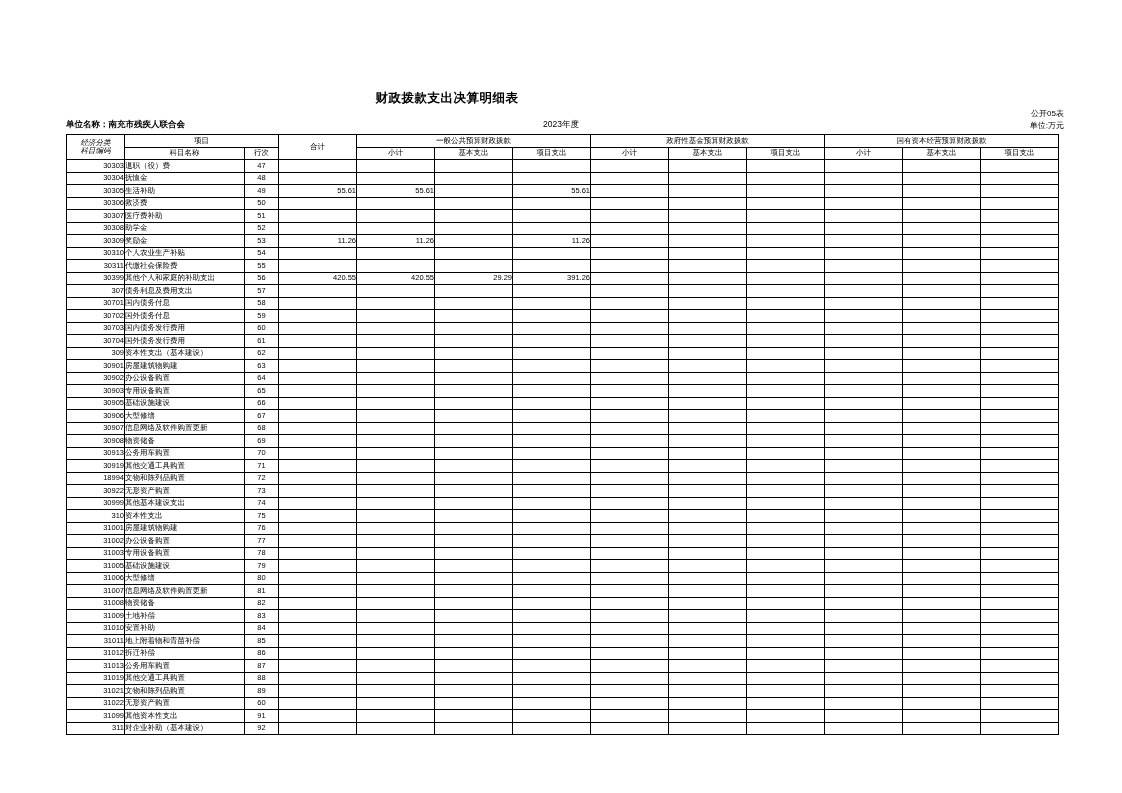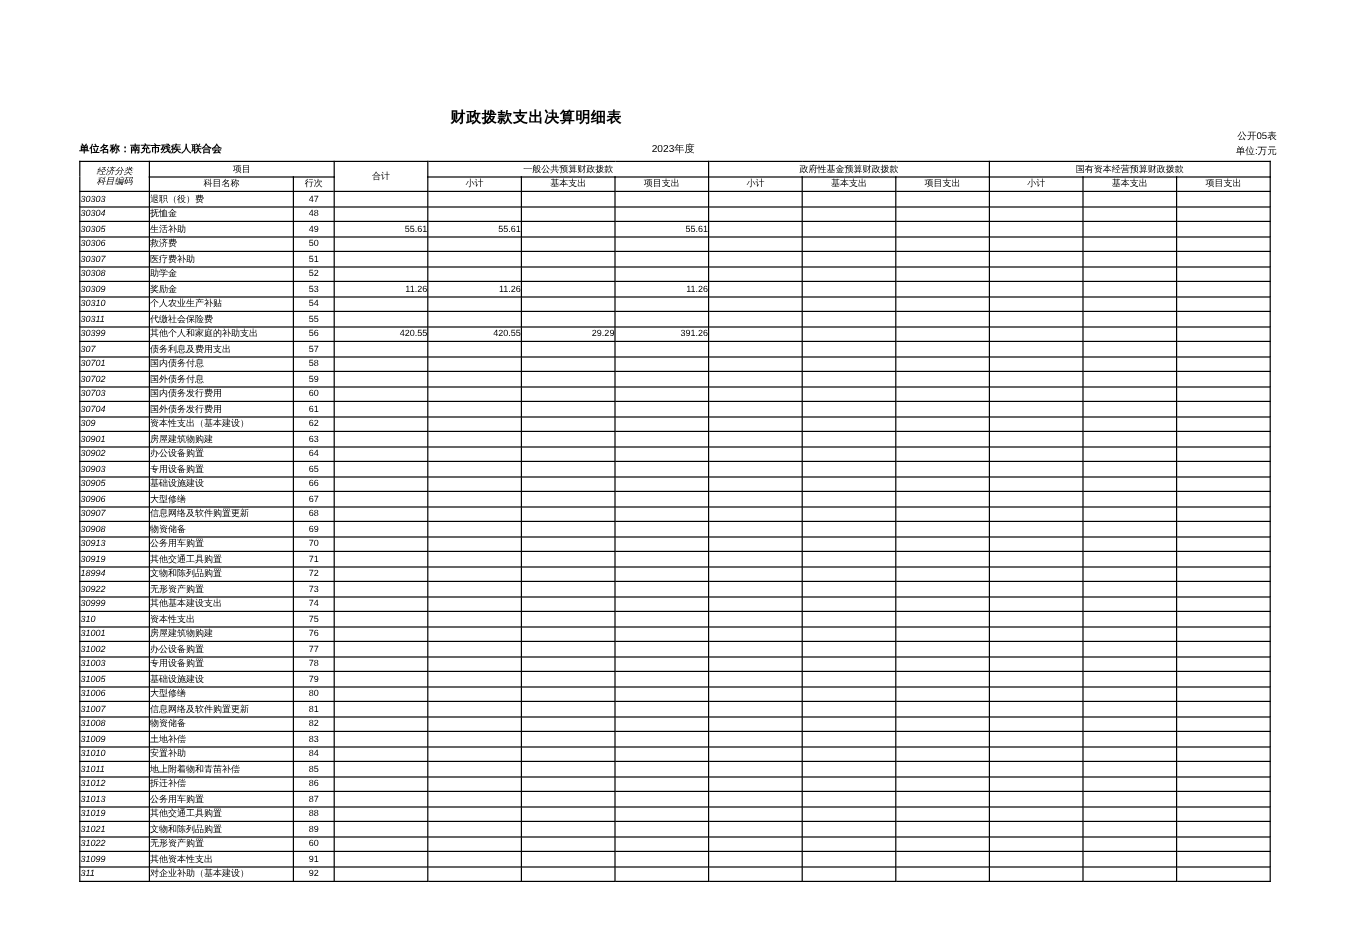--- a/index.html
+++ b/index.html
@@ -103,24 +103,23 @@
   .col-line {
     width: 34px;
   }
   .col-total {
     width: 78px;
   }
   .col-amt {
     width: 78px;
   }
   td.code {
-    text-align: left;
+    text-align: right;
     padding-left: 3px;
     font-size: 7.5px;
-    font-style: italic;
   }
   td.name {
     text-align: left;
     padding-left: 3px;
     font-size: 7.5px;
   }
   td.line {
     text-align: center;
     font-size: 7.5px;
   }

